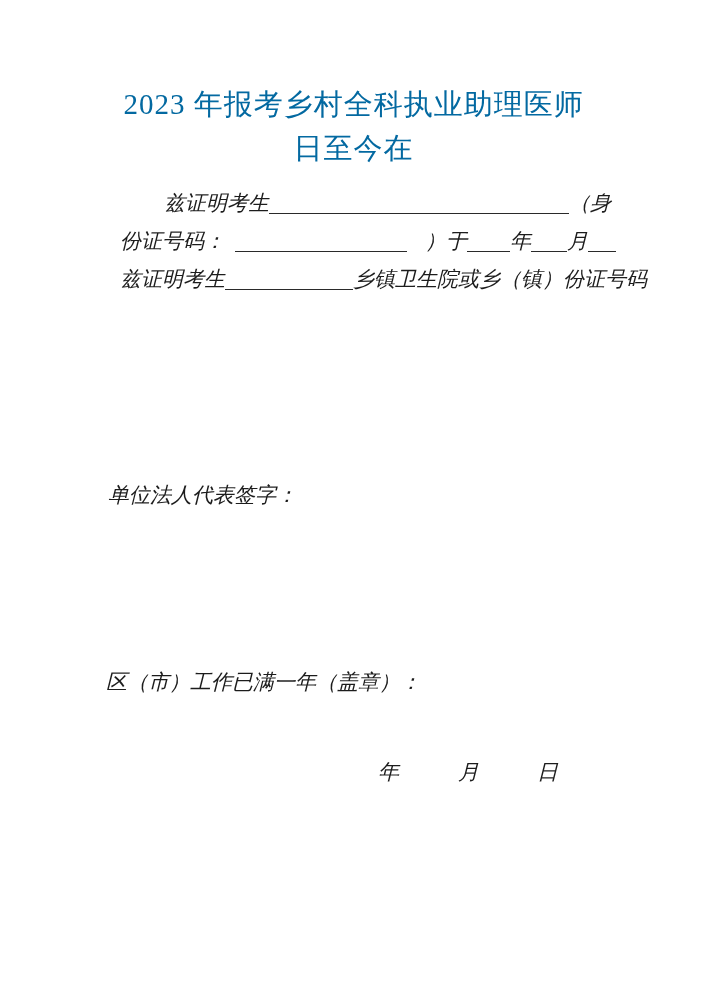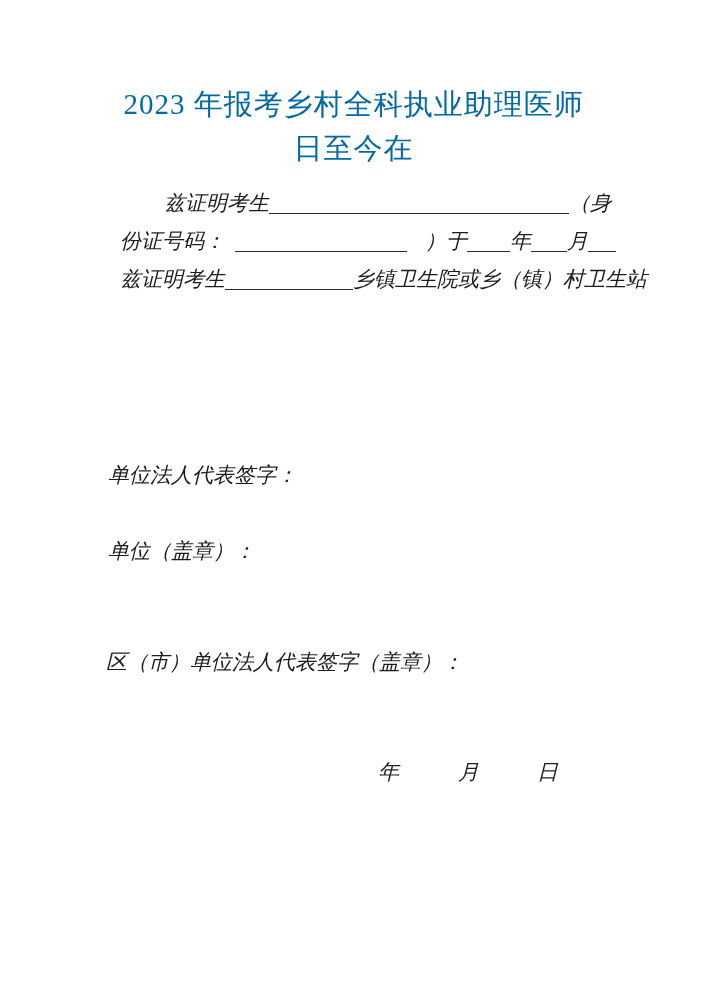--- a/index.html
+++ b/index.html
@@ -48,20 +48,21 @@
     vertical-align: -4px;
   }
   .gap-s { display: inline-block; width: 10px; }
   .gap-m { display: inline-block; width: 18px; }
   .sig-label {
     position: absolute;
     left: 108px;
     font-size: 21px;
     font-style: italic;
     white-space: nowrap;
+    margin-top: 20px;
   }
   .date-char {
     position: absolute;
     top: 758px;
     font-size: 21px;
     font-style: italic;
   }
 </style>
 </head>
 <body>
@@ -69,26 +70,25 @@
 <div class="page">
 
   <div class="title-block">
     <div class="title-line">2023 年报考乡村全科执业助理医师</div>
     <div class="title-line">日至今在</div>
   </div>
 
   <div class="body-para">
     <div class="body-line indent-1"><span>兹证明考生</span><span class="blank" style="width:300px"></span><span>（身</span></div>
     <div class="body-line"><span>份证号码：</span><span class="gap-s"></span><span class="blank" style="width:172px"></span><span class="gap-m"></span><span>）于</span><span class="blank" style="width:43px"></span><span>年</span><span class="blank" style="width:36px"></span><span>月</span><span class="blank" style="width:28px"></span></div>
-    <div class="body-line"><span>兹证明考生</span><span class="blank" style="width:128px"></span><span>乡镇卫生院或乡（镇）村卫生站</span></div>
+    <div class="body-line"><span>兹证明考生</span><span class="blank" style="width:128px"></span><span>乡镇卫生院或乡（镇）份证号码</span></div>
   </div>
 
   <div class="sig-label" style="top:461px">单位法人代表签字：</div>
 
-  <div class="sig-label" style="top:537px">单位（盖章）：</div>
 
-  <div class="sig-label" style="top:648px; left:106px">区（市）单位法人代表签字（盖章）：</div>
+  <div class="sig-label" style="top:648px; left:106px">区（市）工作已满一年（盖章）：</div>
 
   <span class="date-char" style="left:378px">年</span>
   <span class="date-char" style="left:458px">月</span>
   <span class="date-char" style="left:537px">日</span>
 
 </div>
 
 </body></html>

